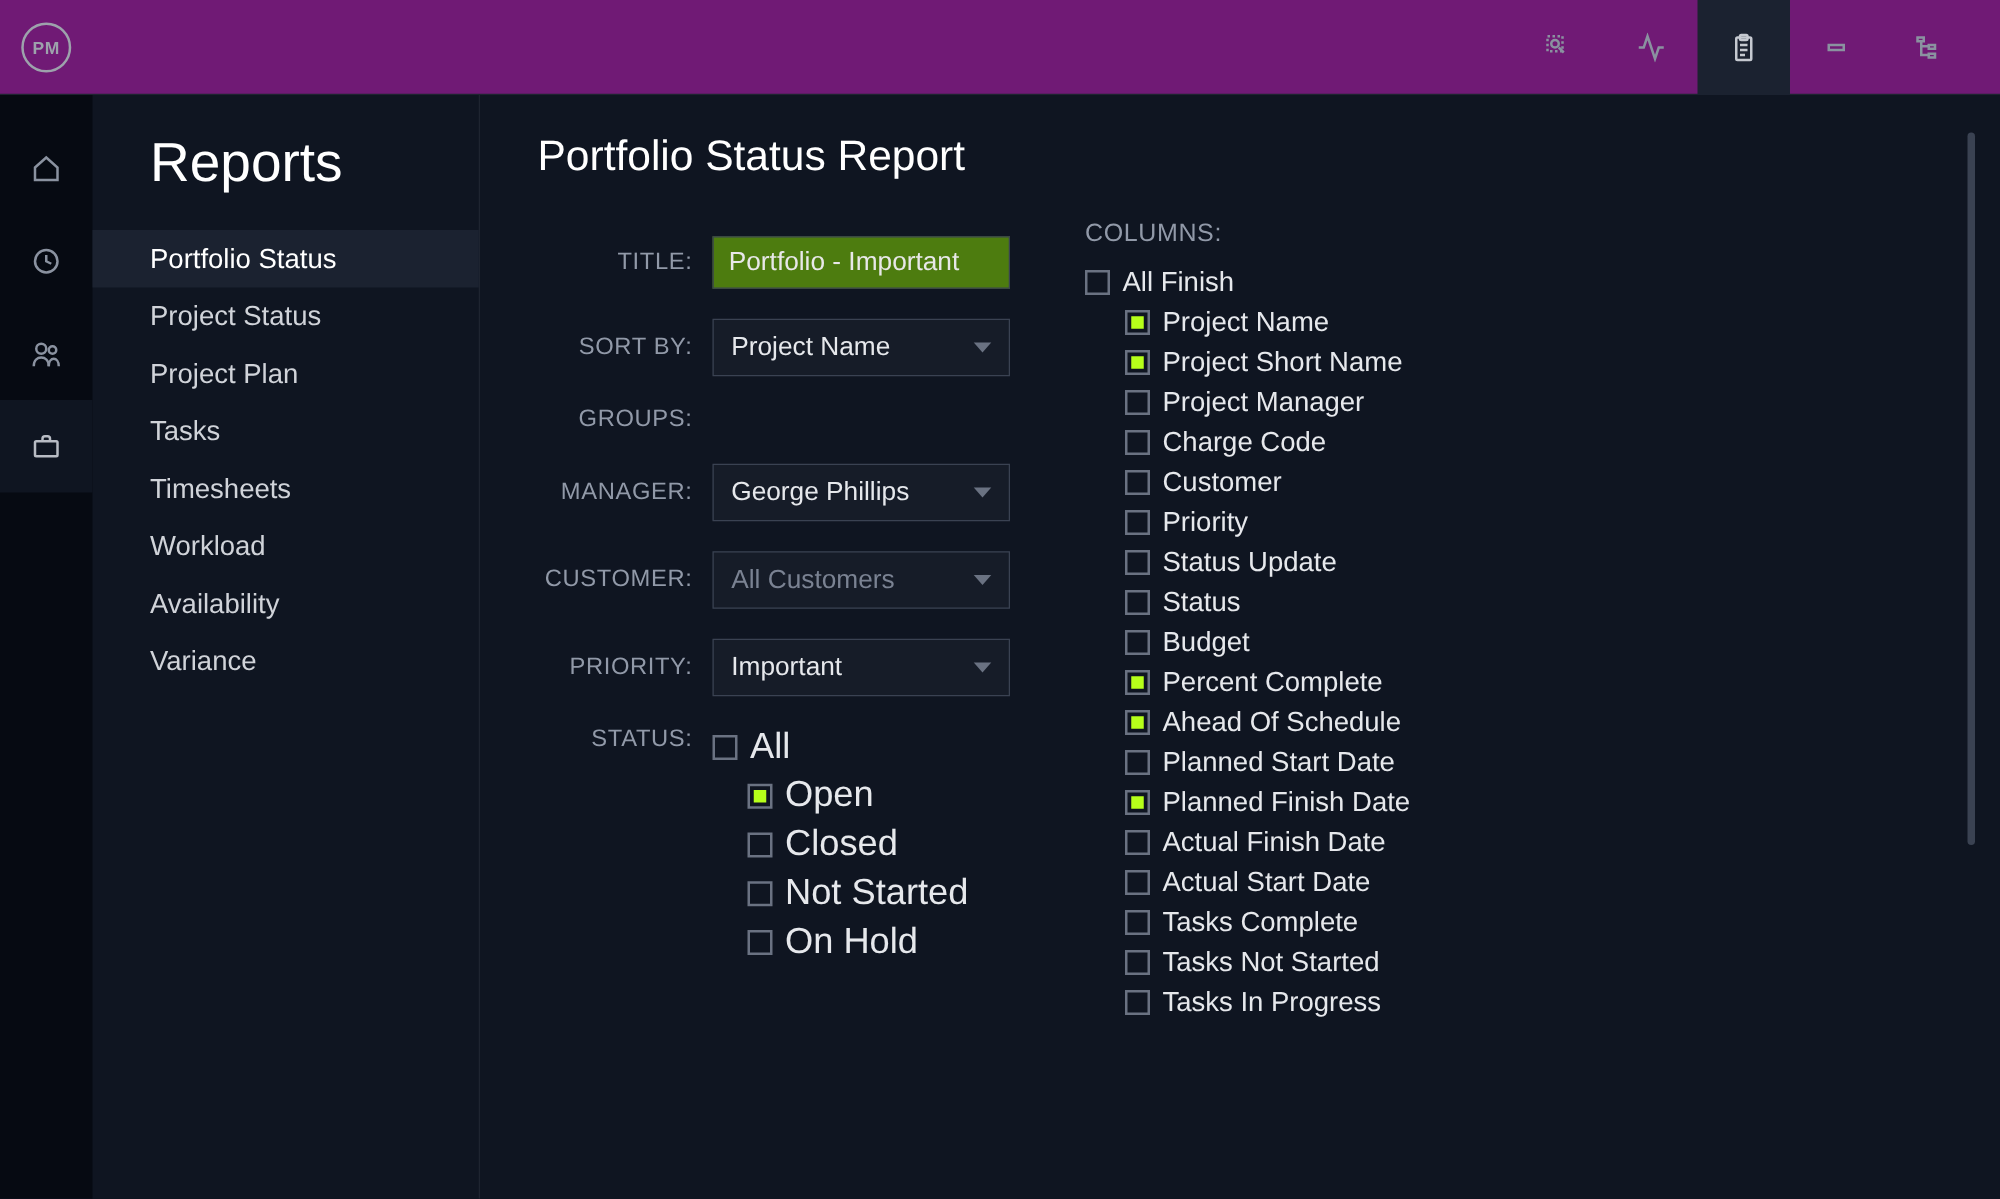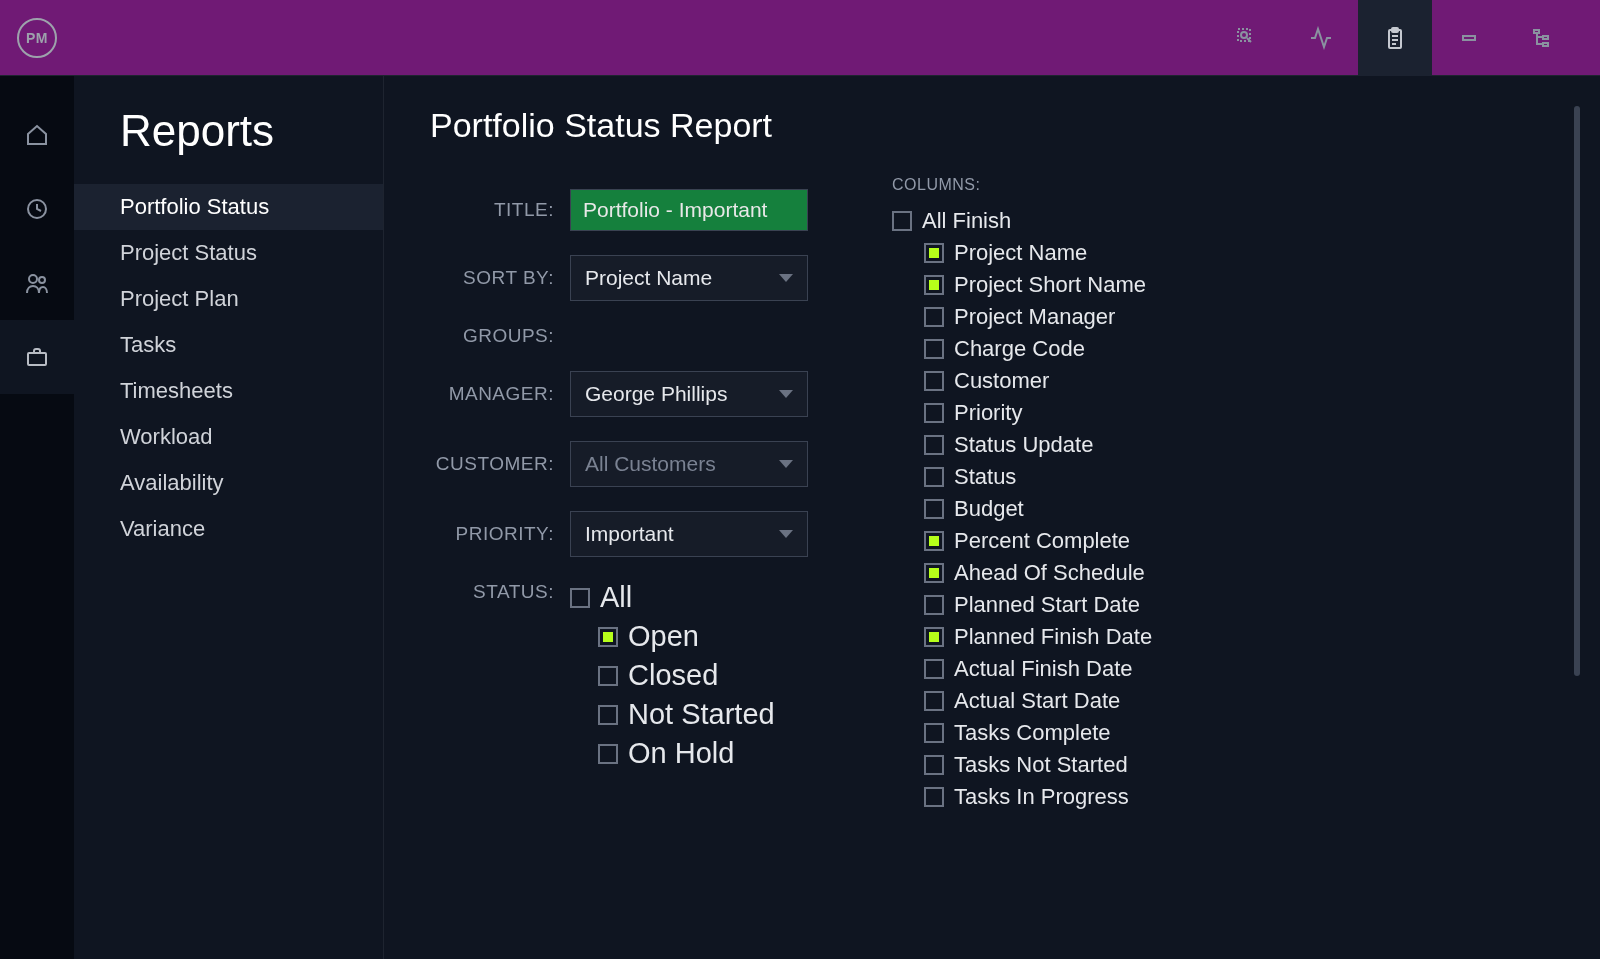--- a/index.html
+++ b/index.html
@@ -110,21 +110,21 @@
 .sidebar-item.active {
   background: #1b2230;
   color: #ffffff;
 }
 
 
 .main {
   flex: 1;
   padding: 30px 40px 0 46px;
   display: flex;
-  gap: 84px;
+  gap: 60px;
   overflow: hidden;
 }
 .form-col { flex: 0 0 auto; }
 .page-title {
   font-size: 34px;
   font-weight: 500;
   color: #ffffff;
   margin-bottom: 44px;
 }
 .form-row {
@@ -136,21 +136,21 @@
   width: 124px;
   text-align: right;
   font-size: 19px;
   color: #9199a8;
   letter-spacing: 0.5px;
   margin-right: 16px;
 }
 .text-input {
   width: 238px;
   height: 42px;
-  background: #15803d;
+  background: #4d7c0f;
   border: 1px solid #3a4252;
   color: #e8e8e8;
   font-size: 21px;
   padding: 0 12px;
   outline: none;
 }
 .select-box {
   width: 238px;
   height: 46px;
   background: #161c28;
@@ -202,21 +202,21 @@
   background: #b6ff1a;
 }
 
 
 .columns-col {
   padding-top: 70px;
   position: relative;
   flex: 1;
 }
 .columns-title {
-  font-size: 16px;
+  font-size: 20px;
   color: #9199a8;
   letter-spacing: 0.5px;
   margin-bottom: 14px;
 }
 .col-item, .col-item-child {
   display: flex;
   align-items: center;
   font-size: 22px;
   color: #e6e8ec;
   margin-bottom: 6px;

